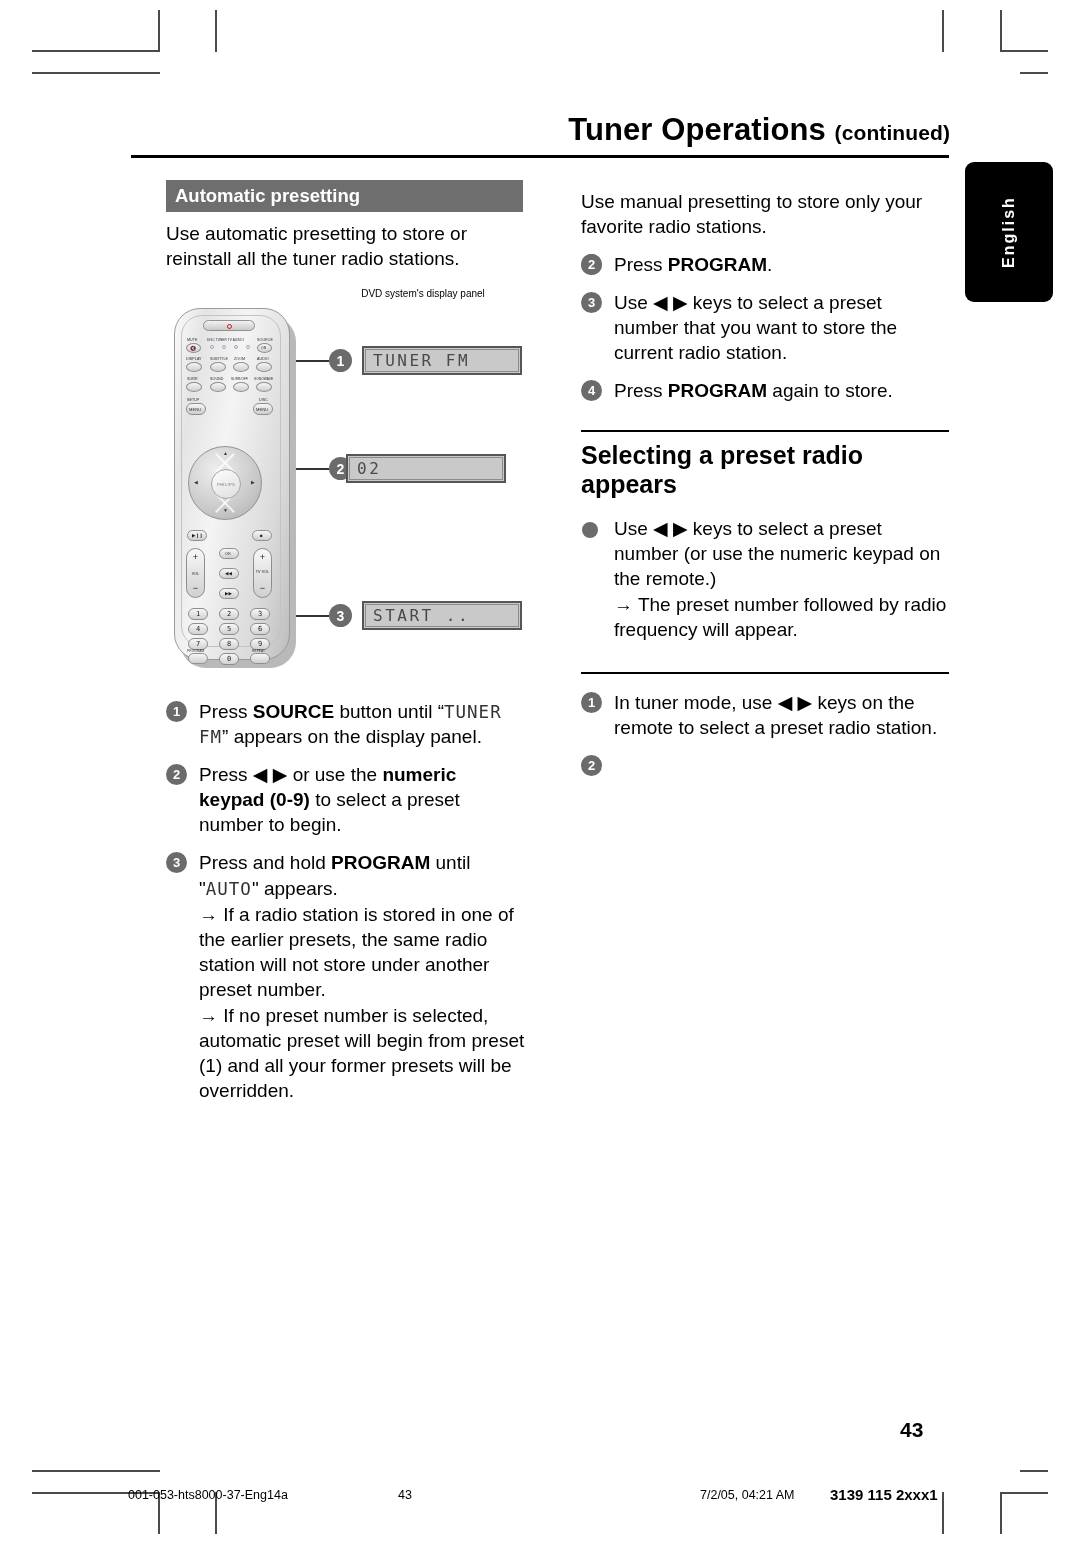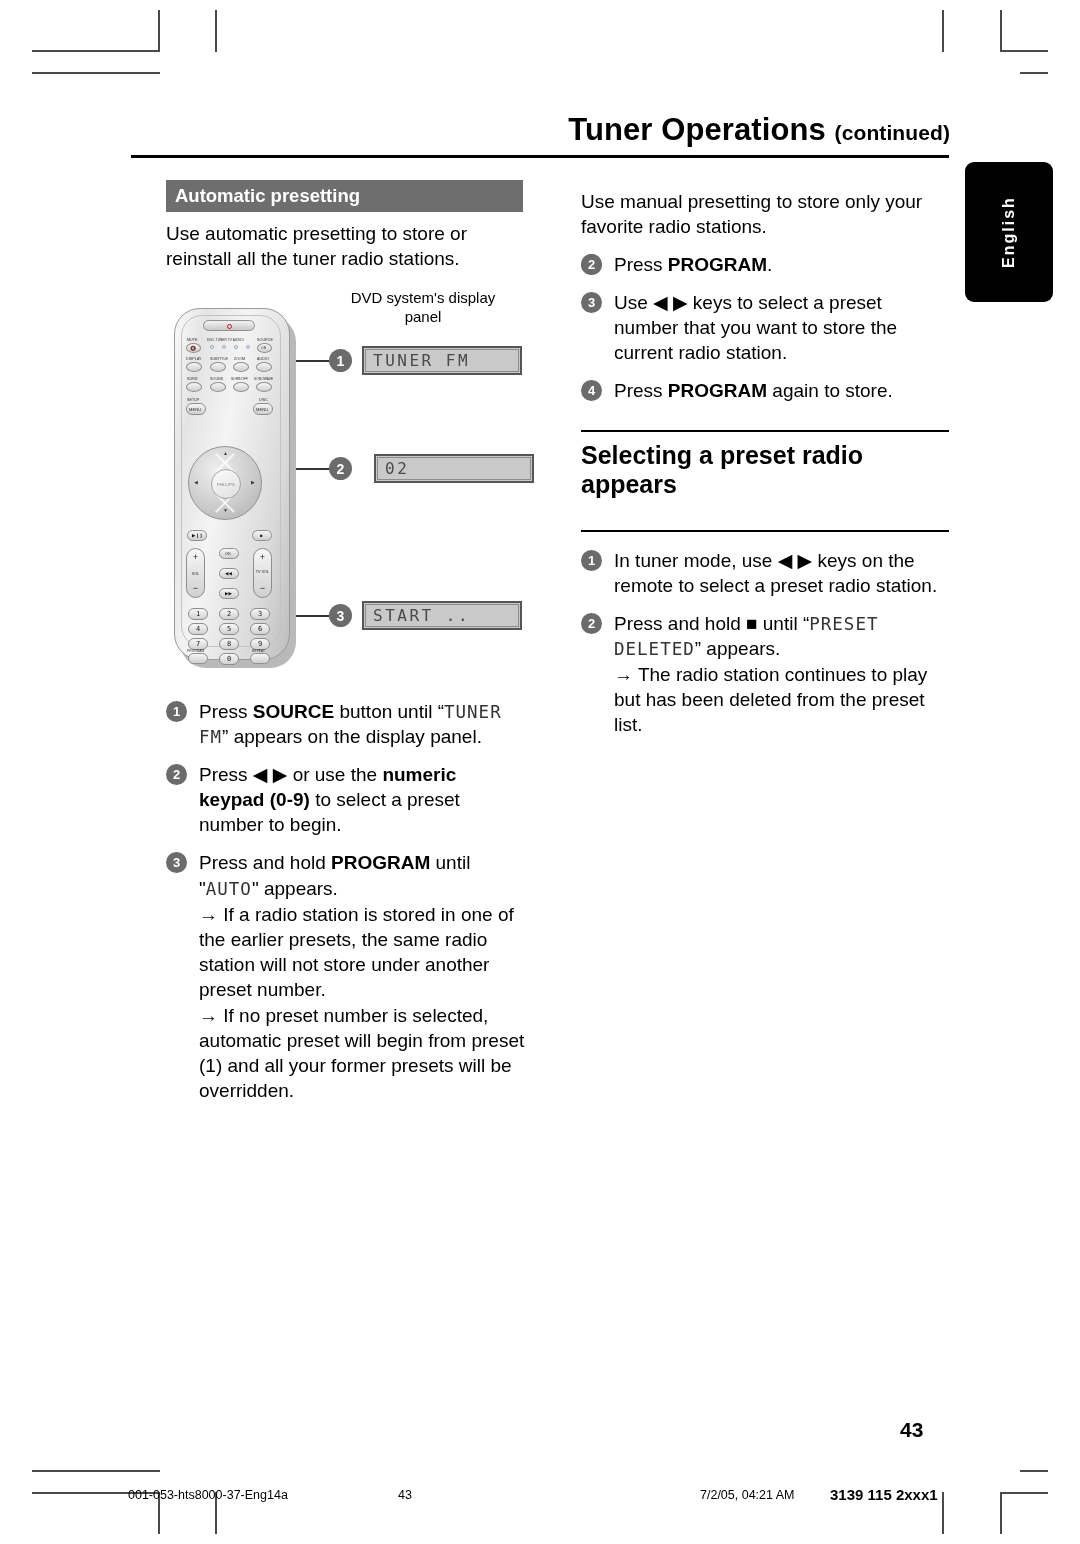--- a/index.html
+++ b/index.html
@@ -65,21 +65,21 @@
 
   
   .subhead-rule{height:2px;background:#000;margin-top:26px;}
   .subhead{font-size:25px;font-weight:bold;line-height:1.18;margin-top:9px;}
 
   
   #illus{position:absolute;left:166px;top:280px;width:360px;height:400px;}
 
   #dvd-caption{
     position:absolute;left:182px;top:8px;width:150px;text-align:center;
-    font-size:15px;line-height:1.28;
+    font-size:10px;line-height:1.28;
   }
 
   
   .lcdbox{
     position:absolute;width:160px;height:29px;
     border:2px solid #555;background:#c9c9c9;padding:1px;
     box-sizing:border-box;
   }
   .lcdbox i{
     display:block;width:100%;height:100%;border:1px solid #8c8c8c;
@@ -202,21 +202,21 @@
   <div class="lead" style="left:63px;top:351px;width:30px;transform:rotate(-33deg);transform-origin:left center;"></div>
   <div class="lead" style="left:88px;top:335px;width:75px;"></div>
 
   <div class="cbadge" style="left:163px;top:69px;">1</div>
   <div class="cbadge" style="left:163px;top:177px;">2</div>
   <div class="cbadge" style="left:163px;top:324px;">3</div>
 
   <div class="lcdbox" style="left:196px;top:66px;">
     <i>TUNER FM</i>
   </div>
-  <div class="lcdbox" style="left:208px;top:174px;">
+  <div class="lcdbox" style="left:180px;top:174px;">
     <i>02</i>
   </div>
   <div class="lcdbox" style="left:196px;top:321px;">
     <i>START ..</i>
   </div>
 
   <div id="remote">
     <div id="rm-shadow"></div>
     <div id="rm-body"></div>
     <div id="rm-inner"></div>
@@ -348,29 +348,32 @@
     <span class="num">3</span>
     <span>Use ◀ ▶ keys to select a preset number that you want to store the current radio station.</span>
   </div>
   <div class="step">
     <span class="num">4</span>
     <span>Press <b>PROGRAM</b> again to store.</span>
   </div>
 
   <div class="subhead-rule"></div>
   <div class="subhead">Selecting a preset radio appears</div>
+  <div class="step" style="margin-top:16px;">
+    <span class="bullet"></span>
+    <span>Use ◀ ▶ keys to select a preset number (or use the numeric keypad on the remote.)<span class="sub"><span class="arrow">→</span> The preset number followed by radio frequency will appear.</span></span>
+  </div>
 
   <div class="subhead-rule" style="margin-top:30px;"></div>
   <div class="step" style="margin-top:16px;">
     <span class="num">1</span>
     <span>In tuner mode, use ◀ ▶ keys on the remote to select a preset radio station.</span>
   </div>
   <div class="step">
     <span class="num">2</span>
-    <span>Press and hold ■  until “<span class="lcd">PRESET DELETED</span>” appears.<span class="sub"><span class="arrow">→</span> The radio station continues to play but has been deleted from the preset list.</span></span>
   </div>
 </div>
 
 <div id="page-num">43</div>
 
 <div id="footer">
   <span class="fl">001-053-hts8000-37-Eng14a</span>
   <span class="fc">43</span>
   <span class="fr">7/2/05, 04:21 AM</span>
   <span class="fn">3139 115 2xxx1</span>

